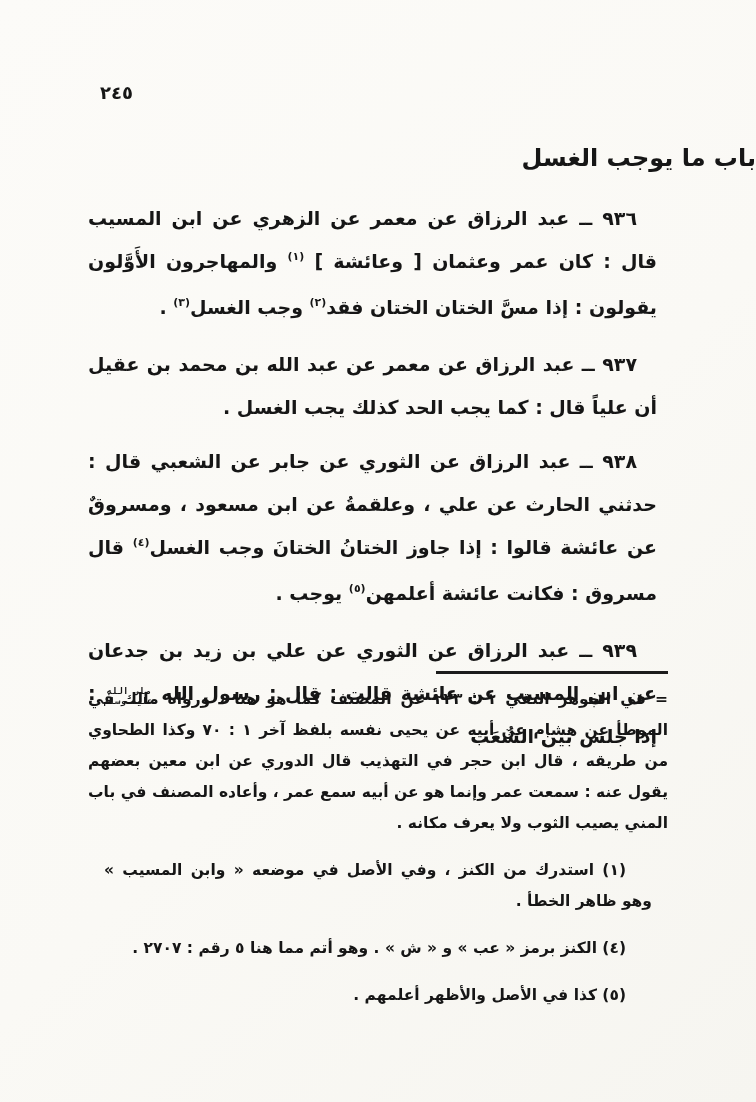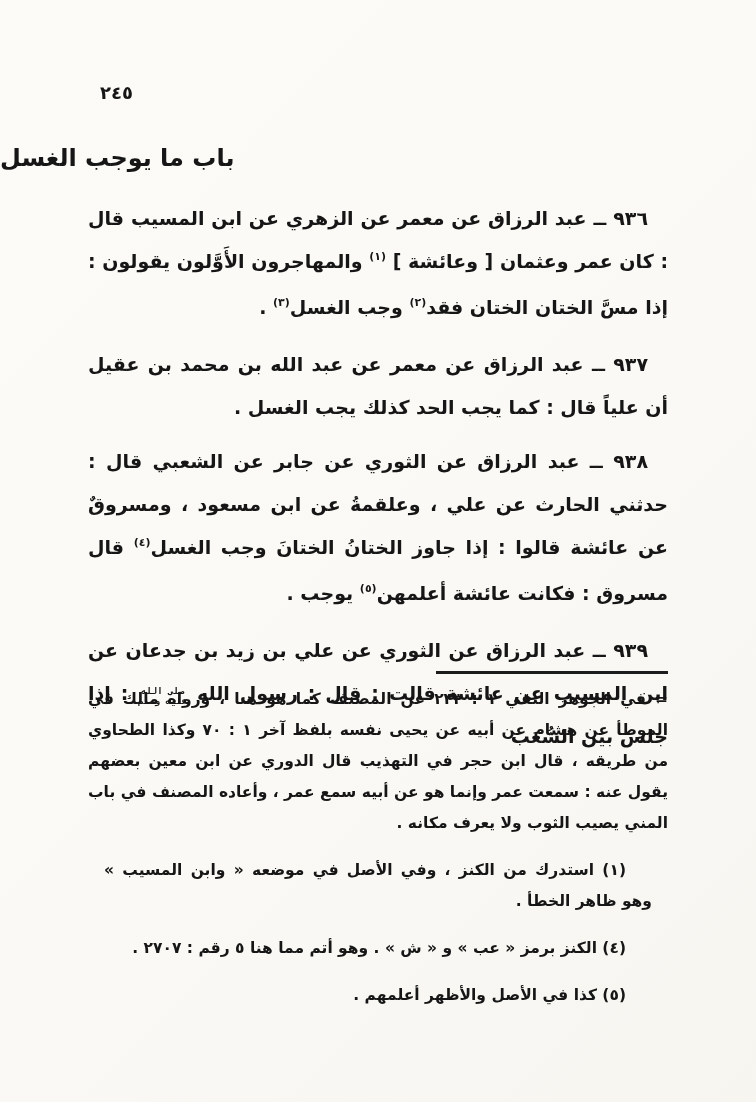--- a/index.html
+++ b/index.html
@@ -13,29 +13,29 @@
     overflow:hidden;
     direction:rtl;
   }
   .page-number{
     position:absolute;top:82px;left:100px;
     font-size:18px;font-weight:700;letter-spacing:1px;
     direction:rtl;
   }
   .section-title{
     position:absolute;top:144px;left:0;right:0;
-    text-align:left;
+    text-align:right;
     font-size:24px;font-weight:700;
   }
   .content{
     position:absolute;top:197px;right:88px;width:580px;
     font-size:19px;font-weight:700;line-height:43px;
     text-align:justify;
   }
-  p.hadith{margin:0 0 11px 0;text-indent:20px;}
+  p.hadith{margin:0 11px 11px 0;text-indent:20px;}
   .sup{
     font-size:11px;font-weight:700;
     position:relative;top:-8px;
     white-space:nowrap;
   }
   .honorific{
     display:inline-block;
     vertical-align:-4px;
     text-align:center;
     font-size:9px;font-weight:700;line-height:10px;

